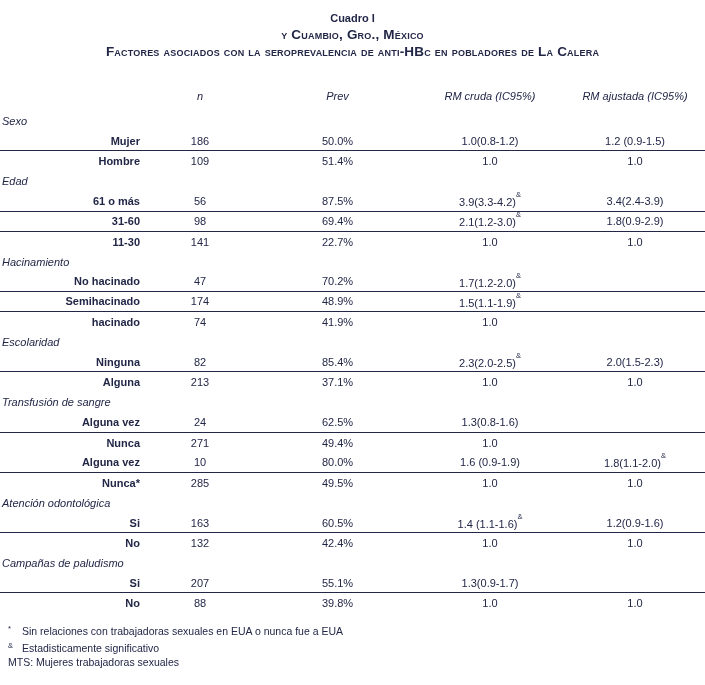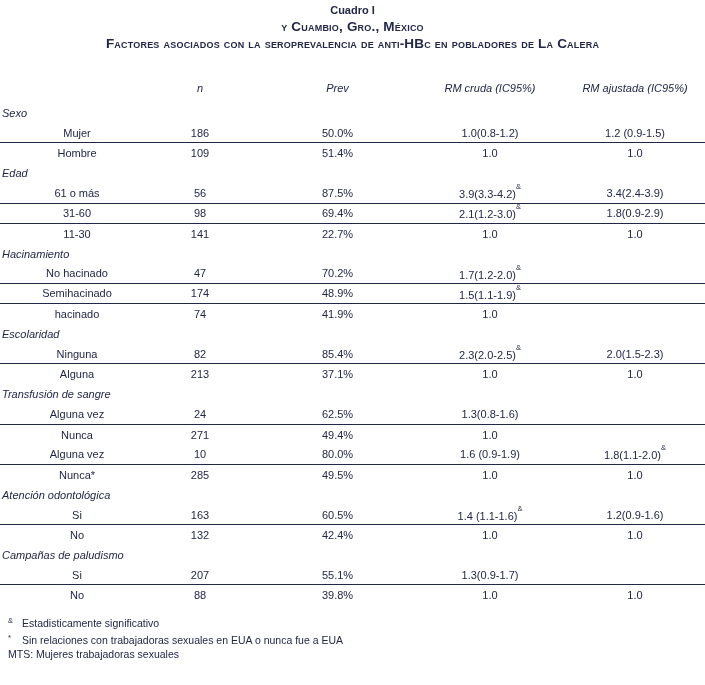--- a/index.html
+++ b/index.html
@@ -6,21 +6,21 @@
   html, body { background: #ffffff; }
   .page {
     position: relative;
     width: 705px;
     height: 685px;
     background: #ffffff;
     font-family: "Liberation Sans", sans-serif;
     color: #222747;
     overflow: hidden;
   }
-  .title-block { padding-top: 3px; text-align: center; }
+  .title-block { padding-top: 11px; text-align: center; }
   .cuadro-label {
     font-size: 11px;
     font-weight: bold;
     line-height: 15px;
   }
   .title-line {
     font-size: 13.5px;
     font-weight: bold;
     font-variant: small-caps;
     line-height: 17px;
@@ -30,21 +30,21 @@
   .trow {
     display: grid;
     grid-template-columns: 140px 120px 155px 150px 140px;
     height: 20.1px;
     align-items: center;
     font-size: 11px;
   }
   .trow.rule { border-bottom: 1px solid #232746; }
   .header-row { font-style: italic; margin-bottom: 5px; }
   .cell { white-space: nowrap; }
-  .cell.label { padding-left: 14px; text-align: center; }
+  .cell.label { padding-left: 14px; text-align: right; font-weight: bold; }
   .cell.center { text-align: center; }
   .cell.cat { font-style: italic; grid-column: 1 / -1; padding-left: 2px; }
   sup.mark {
     font-size: 7.5px;
     position: relative;
     top: -4px;
     letter-spacing: 0;
   }
   .footnotes { margin-top: 9px; padding-left: 8px; }
   .footnote {
@@ -222,18 +222,18 @@
           <div class="cell label">No</div>
           <div class="cell center">88</div>
           <div class="cell center">39.8%</div>
           <div class="cell center">1.0</div>
           <div class="cell center">1.0</div>
         </div>
       </div>
   </div>
 
   <div class="footnotes" id="footnotes">
+      <div class="footnote"><span class="fn-marker">*</span><span>Sin relaciones con trabajadoras sexuales en EUA o nunca fue a EUA</span></div>
       <div class="footnote"><span class="fn-marker">&amp;</span><span>Estadisticamente significativo</span></div>
-      <div class="footnote"><span class="fn-marker">*</span><span>Sin relaciones con trabajadoras sexuales en EUA o nunca fue a EUA</span></div>
       <div class="footnote"><span>MTS: Mujeres trabajadoras sexuales</span></div>
     </div>
 
 </div>
 
 </body></html>

